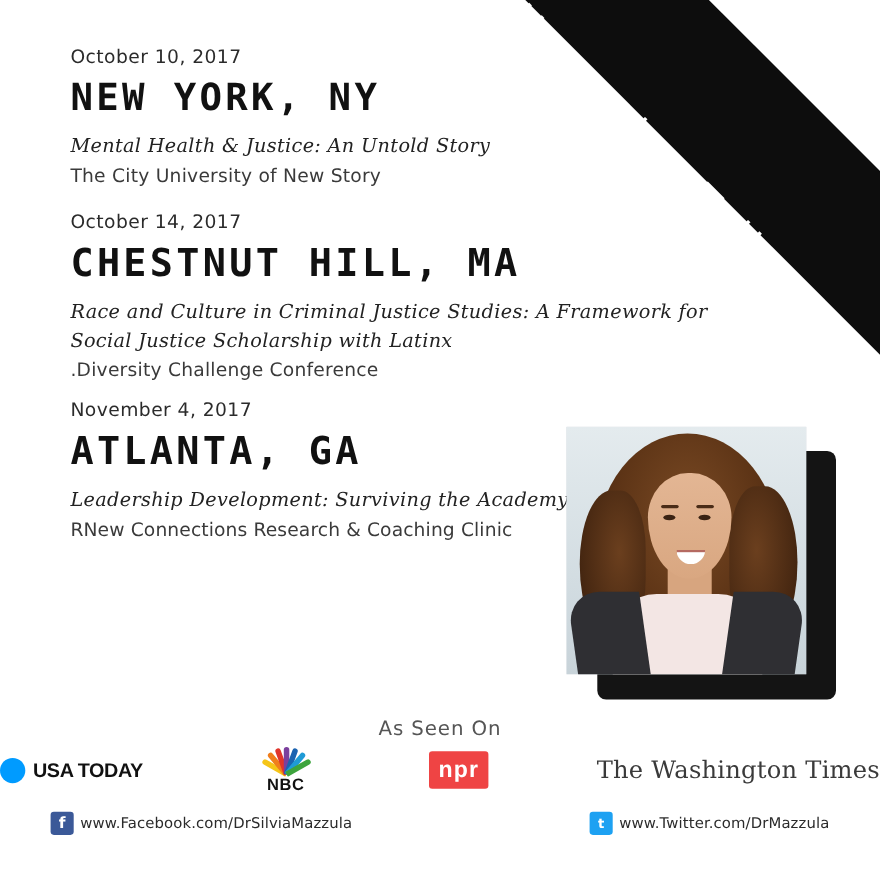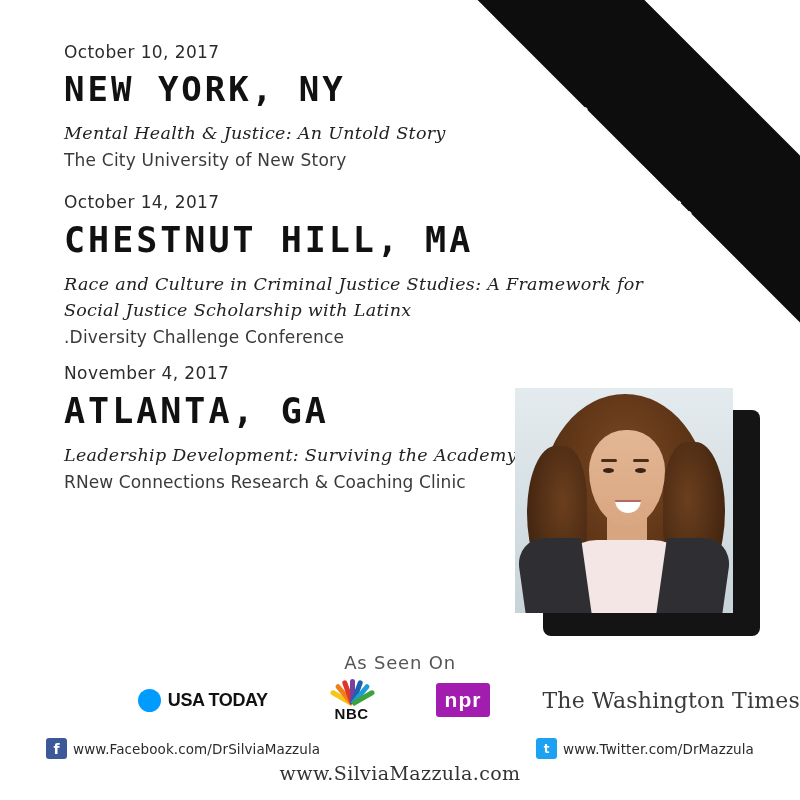--- a/index.html
+++ b/index.html
@@ -243,21 +243,21 @@
     font-size: 18px;
     color: #555555;
     letter-spacing: 0.8px;
   }
   .logos {
     position: absolute;
     left: 0;
     right: 0;
     top: 678px;
     display: flex;
-    justify-content: flex-end;
+    justify-content: space-between;
     align-items: center;
     gap: 52px;
   }
   .logo-usatoday {
     display: flex;
     align-items: center;
     gap: 7px;
   }
   .logo-usatoday .dot {
     width: 23px;
@@ -300,21 +300,21 @@
     font-family: "Liberation Sans", sans-serif;
     font-weight: bold;
     font-size: 15px;
     letter-spacing: 0.5px;
     color: #111111;
     margin-top: 1px;
   }
   .logo-npr {
     display: flex;
     align-items: center;
-    background: #a21caf;
+    background: #ef4444;
     padding: 5px 9px;
     border-radius: 3px;
   }
   .logo-npr .txt {
     font-family: "Liberation Sans", sans-serif;
     font-weight: bold;
     font-size: 21px;
     letter-spacing: 1px;
     color: #ffffff;
   }
@@ -453,15 +453,14 @@
   <div class="social facebook">
     <span class="badge fb">f</span>
     <span class="handle">www.Facebook.com/DrSilviaMazzula</span>
   </div>
 
   <div class="social twitter">
     <span class="badge tw">t</span>
     <span class="handle">www.Twitter.com/DrMazzula</span>
   </div>
 
-  <div class="website">www.SilviaMazzula.com</div>
 
 </div>
 
 </body></html>

